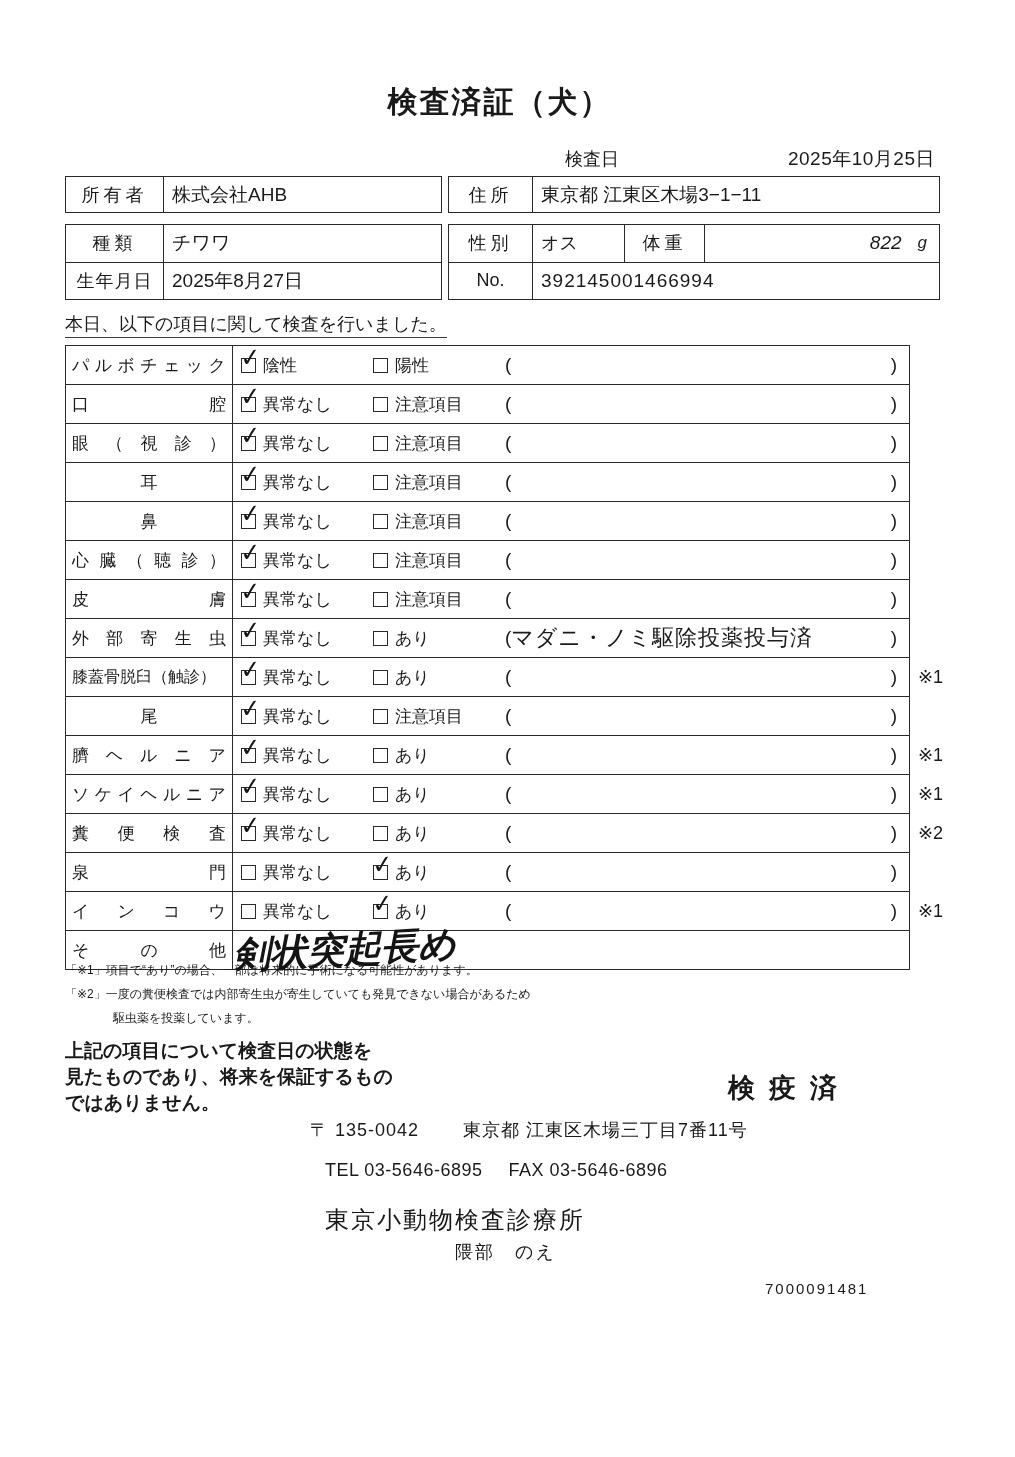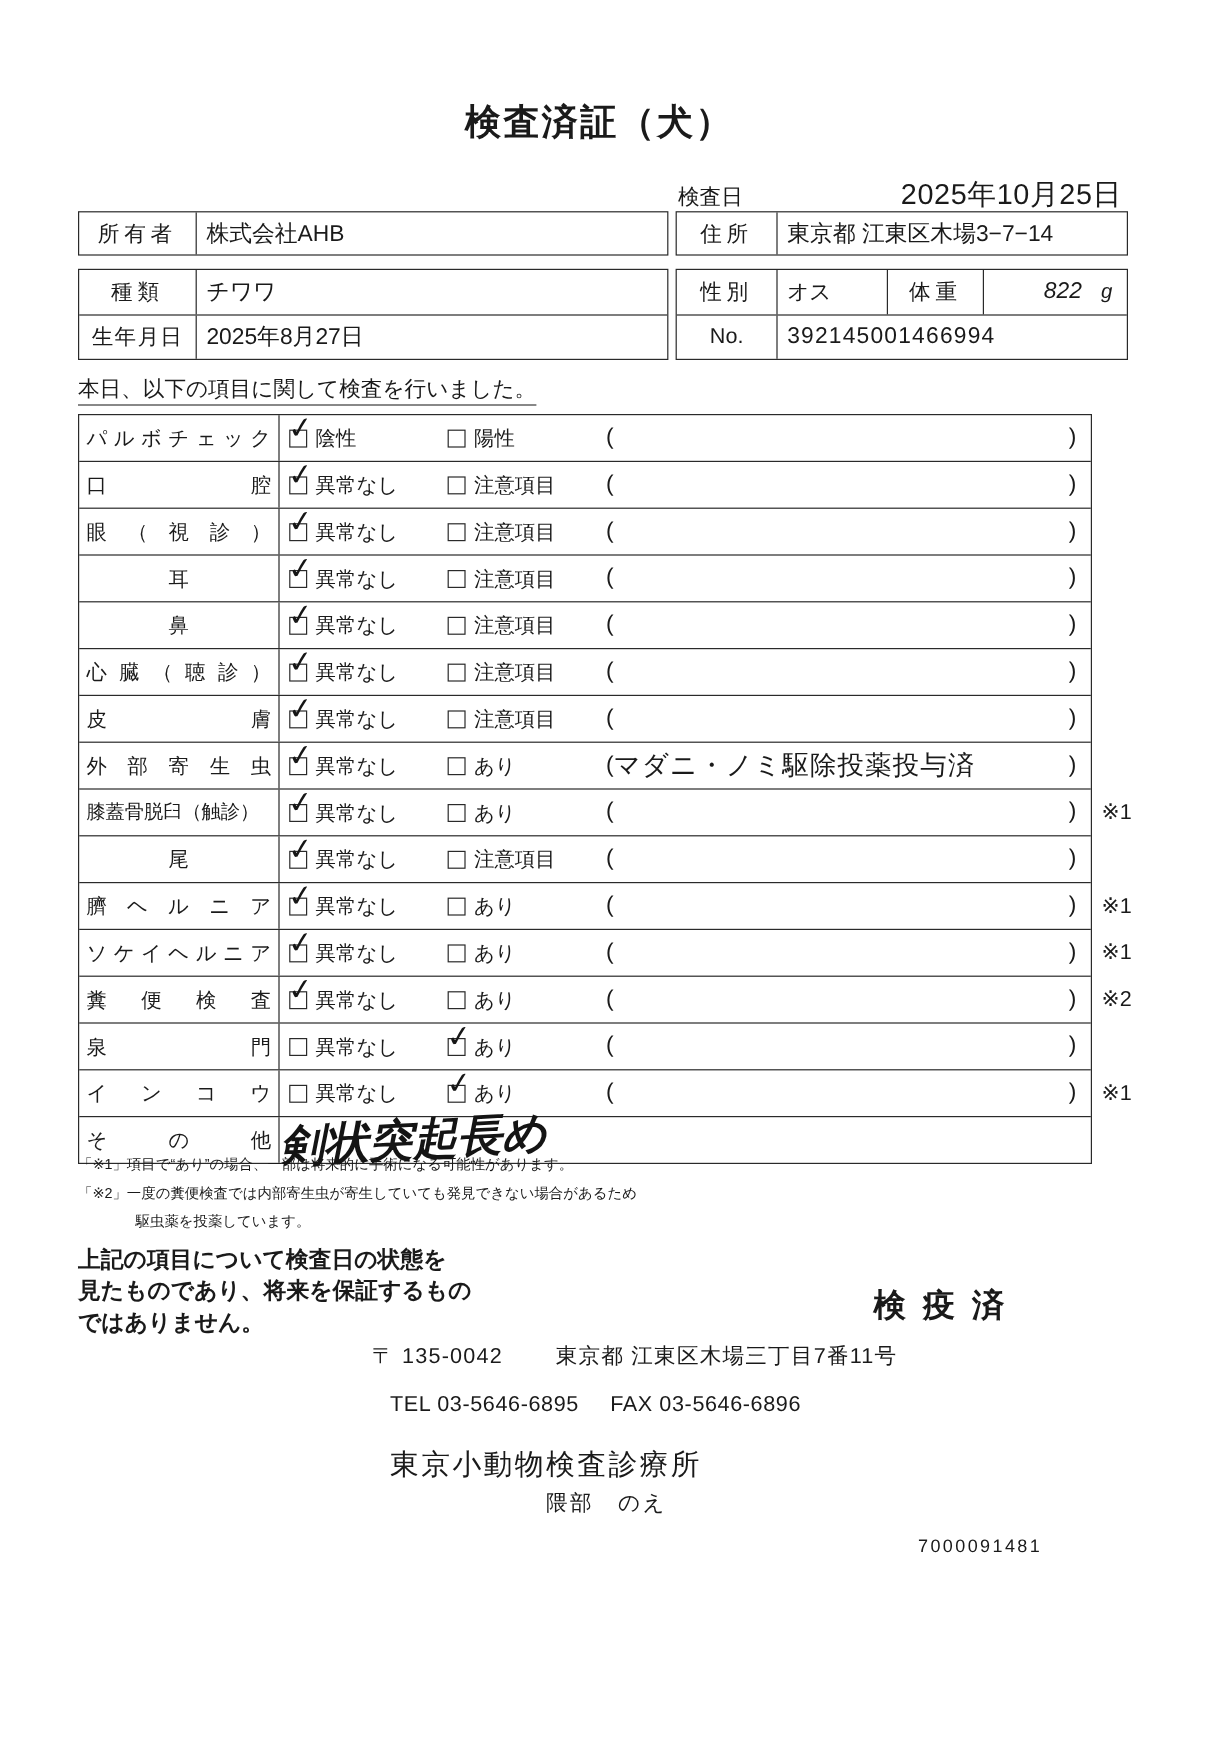--- a/index.html
+++ b/index.html
@@ -6,28 +6,28 @@
   .sheet{
     position:relative;width:1015px;height:1457px;background:#ffffff;
     font-family:"Liberation Sans","DejaVu Sans",sans-serif;color:#1a1a1a;
     overflow:hidden;margin:0 auto;
   }
   
   .title{position:absolute;top:82px;left:0;width:100%;text-align:center;
     font-size:30px;font-weight:600;letter-spacing:2px;transform:translateX(-8px);}
   .date-line{position:absolute;top:146px;left:565px;width:370px;display:flex;
     justify-content:space-between;align-items:baseline;font-size:18px;}
-  .date-line .dval{font-size:24px;letter-spacing:.5px;margin-left:29px;}
+  .date-line .dval{font-size:19px;letter-spacing:.5px;margin-left:29px;}
 
   
   .info-wrap{position:absolute;left:65px;width:875px;display:flex;gap:6px;}
   .iw1{top:176px;height:37px;}
   .iw2{top:224px;height:76px;}
   .ibox{border:1.6px solid #2a2a2a;display:flex;flex-direction:column;box-sizing:border-box;background:#fff;}
-  .ibox-l{width:492px;}
+  .ibox-l{width:377px;}
   .ibox-r{flex:1;}
   .irow{display:flex;flex:1;border-bottom:1px solid #2a2a2a;min-height:0;}
   .irow:last-child{border-bottom:none;}
   .icell{display:flex;align-items:center;border-right:1px solid #2a2a2a;box-sizing:border-box;
     font-size:18px;padding:0 8px;white-space:nowrap;overflow:visible;}
   .icell:last-child{border-right:none;}
   .ilabel{justify-content:center;letter-spacing:4px;}
   .w98{width:98px;flex:none;}
   .w82{width:84px;flex:none;}
   .w90{width:92px;flex:none;}
@@ -95,21 +95,21 @@
   <div class="info-wrap iw1">
     <div class="ibox ibox-l">
       <div class="irow">
         <div class="icell ilabel w98">所有者</div>
         <div class="icell ival">株式会社AHB</div>
       </div>
     </div>
     <div class="ibox ibox-r">
       <div class="irow">
         <div class="icell ilabel w82">住所</div>
-        <div class="icell ival">東京都 江東区木場3−7−14</div>
+        <div class="icell ival">東京都 江東区木場3−1−11</div>
       </div>
     </div>
   </div>
 
   <div class="info-wrap iw2">
     <div class="ibox ibox-l">
       <div class="irow">
         <div class="icell ilabel w98">種類</div>
         <div class="icell ival">チワワ</div>
       </div>

